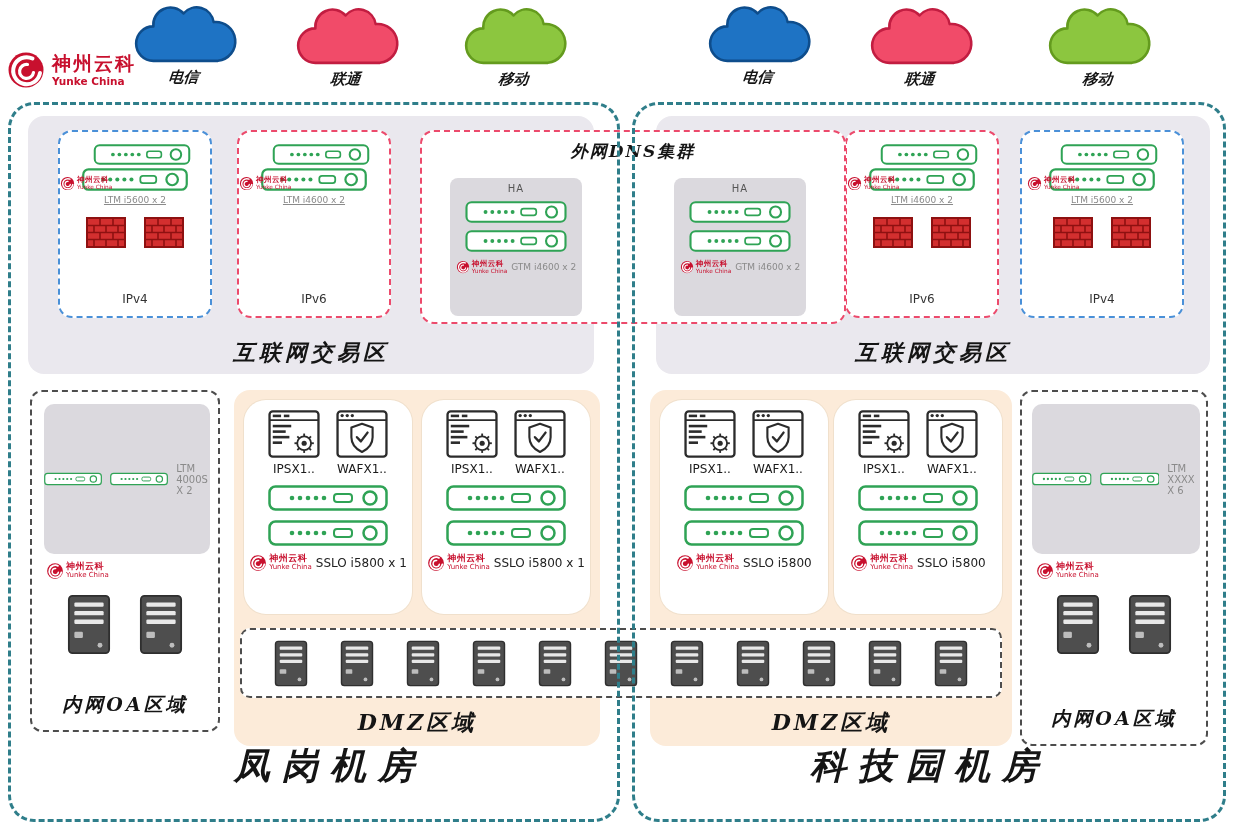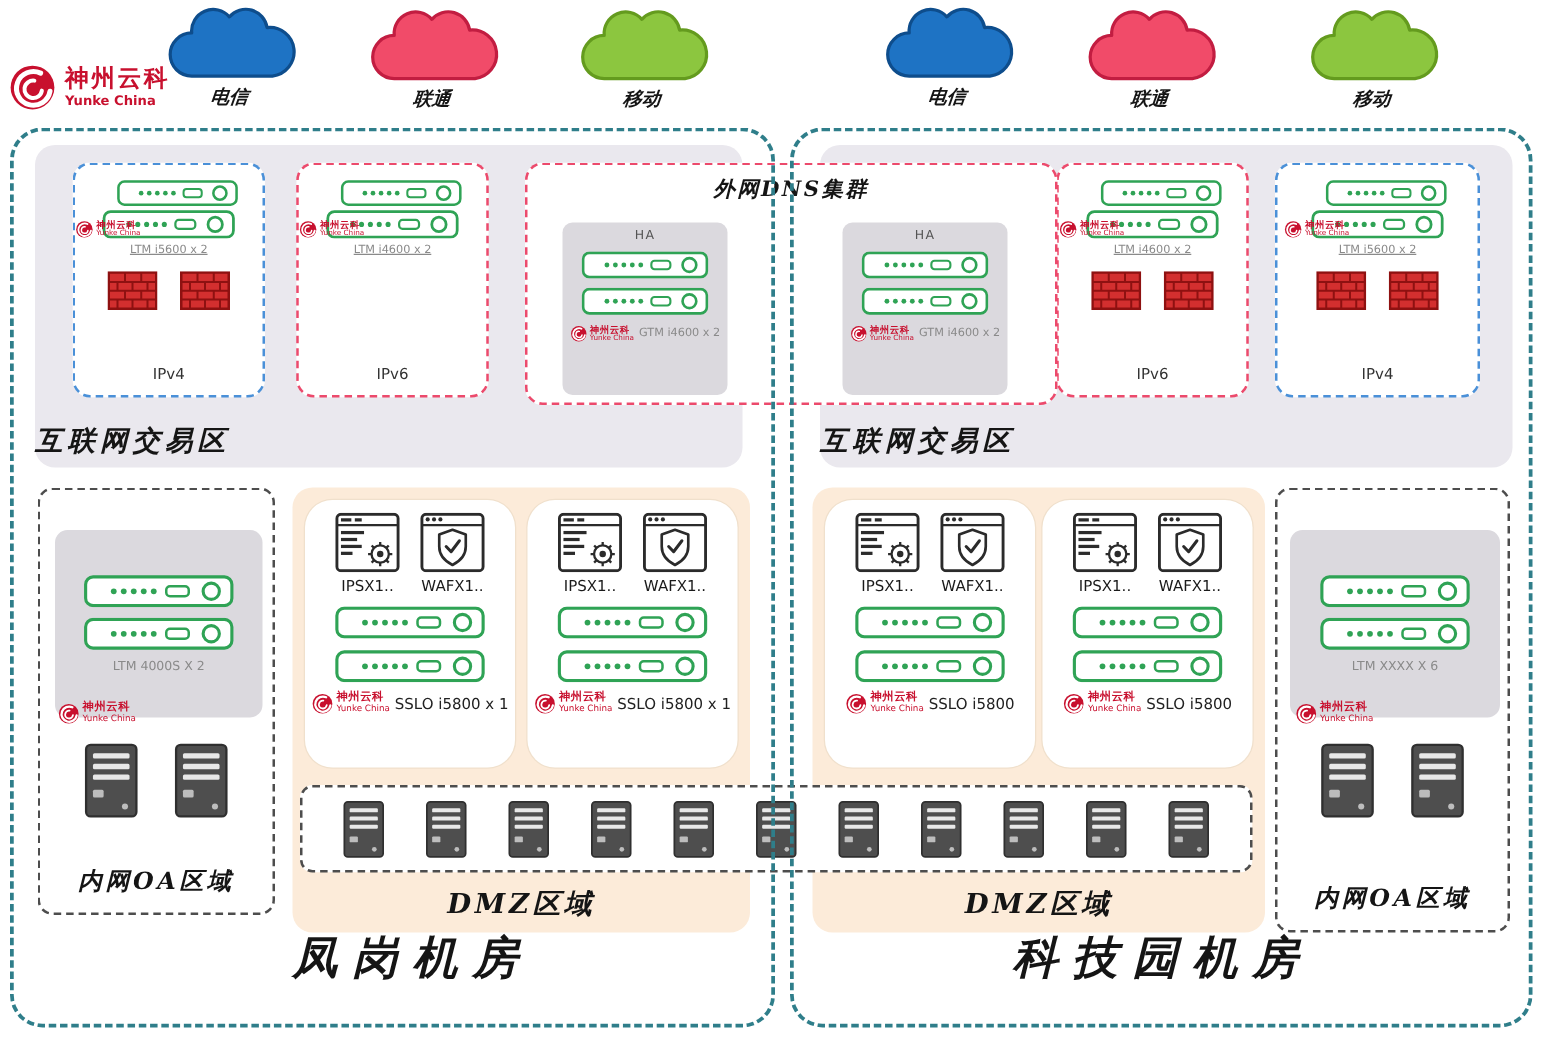--- a/index.html
+++ b/index.html
@@ -18,21 +18,21 @@
   .cloud-blue  { fill:#1e73c4; stroke:#0e4d8c; }
   .cloud-pink  { fill:#f14b69; stroke:#c21d41; }
   .cloud-green { fill:#8cc63f; stroke:#649b1e; }
   .cloud-label { font-size:15px; margin-top:2px; transform:skewX(-6deg); }
 
   
   .dc-border { position:absolute; border:3px dashed #2f7e8a; border-radius:26px; z-index:6; pointer-events:none; }
 
   
   .zone-gray { position:absolute; background:#eae8ee; border-radius:16px; z-index:1; }
-  .zone-caption { position:absolute; left:0; right:0; bottom:6px; font-size:22px; letter-spacing:4px; }
+  .zone-caption { position:absolute; left:0; right:0; bottom:6px; text-align:center; font-size:22px; letter-spacing:4px; }
 
   .ip-box { position:absolute; top:130px; height:188px; background:#fff; border-radius:14px; z-index:2;
             display:flex; flex-direction:column; align-items:center; padding:12px 6px 10px; }
   .dash-blue { border:2.5px dashed #4a90d8; }
   .dash-pink { border:2.5px dashed #ec4a6c; }
 
   .device-figure { position:relative; display:flex; flex-direction:column; align-items:center; }
   .appl { color:#2fa355; display:block; }
   .offset { margin-left:14px; }
   .stack-gap { margin-top:3px; }
@@ -55,22 +55,22 @@
   .dns-title { text-align:center; margin-top:8px; font-size:17px; letter-spacing:2px; }
   .ha-box { position:absolute; top:46px; width:132px; height:138px; background:#dbd9de; border-radius:8px;
             display:flex; flex-direction:column; align-items:center; padding-top:5px; }
   .ha-label { font-size:10px; color:#555; letter-spacing:1px; }
   .ha-box .appl { margin-top:7px; }
   .caption-row { display:flex; align-items:center; gap:4px; margin-top:8px; }
   .gtm-caption { font-size:9px; color:#8a8a8a; white-space:nowrap; }
 
   
   .oa-zone { position:absolute; background:#fff; border:2.5px dashed #4d4d4d; border-radius:12px; z-index:2; }
-  .gray-box { position:absolute; background:#dbd9de; border-radius:10px; display:flex; flex-direction:column;
-              align-items:center; justify-content:center; gap:8px;margin-top:20px; }
+  .gray-box { position:absolute; background:#dbd9de; border-radius:10px; display:flex; flex-direction:row;
+              align-items:center; justify-content:center; gap:8px; }
   .gray-caption { font-size:10px; color:#8a8a8a; }
   .oa-logo { position:absolute; left:14px; top:170px; }
   .oa-servers { position:absolute; left:0; right:0; top:202px; display:flex; justify-content:center; gap:28px; }
   .oa-caption { position:absolute; left:0; right:0; bottom:12px; text-align:center; font-size:19px; letter-spacing:3px; }
 
   
   .dmz-zone { position:absolute; background:#fcebd9; border-radius:16px; z-index:1; }
   .dmz-caption { position:absolute; left:0; right:0; bottom:8px; text-align:center; font-size:22px; letter-spacing:3px; }
   .white-stack { position:absolute; top:10px; width:168px; height:214px; background:#fff; border-radius:22px;
                  display:flex; flex-direction:column; align-items:center; padding-top:10px;

